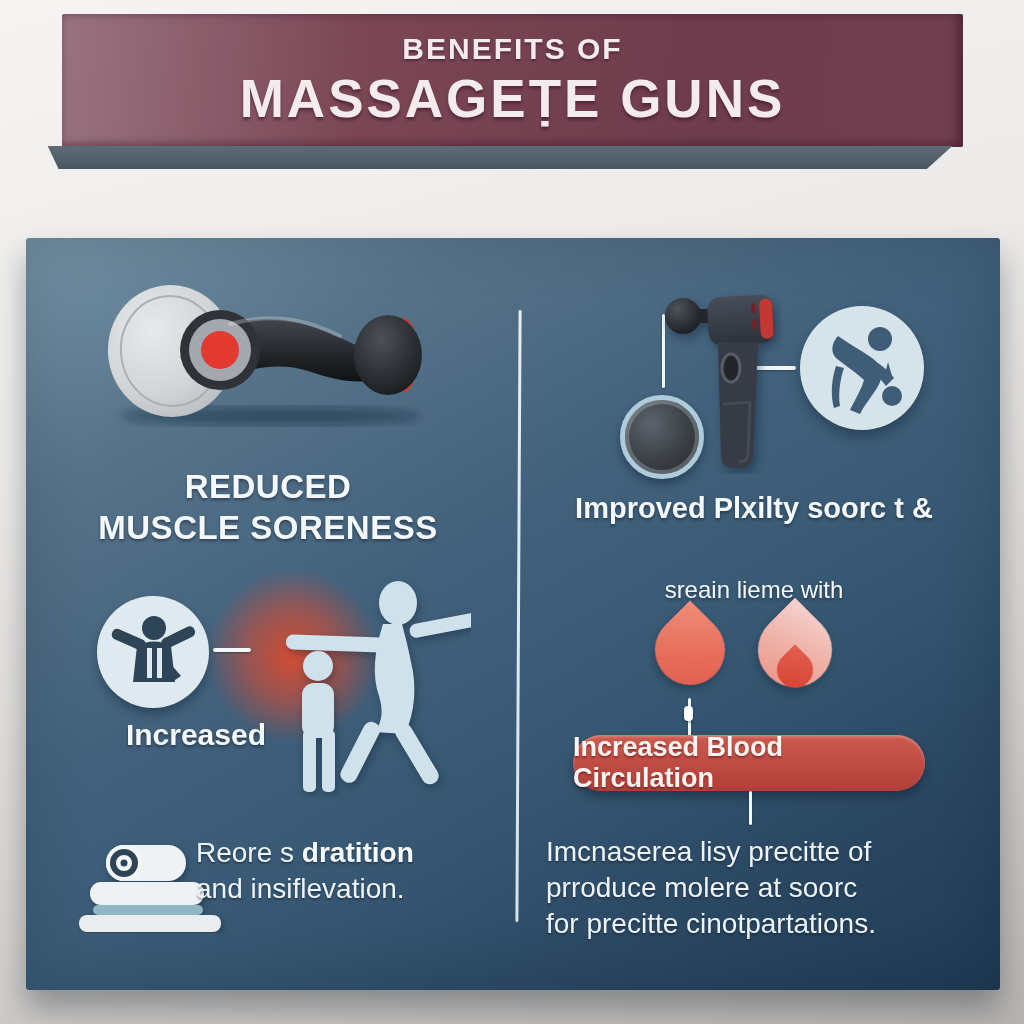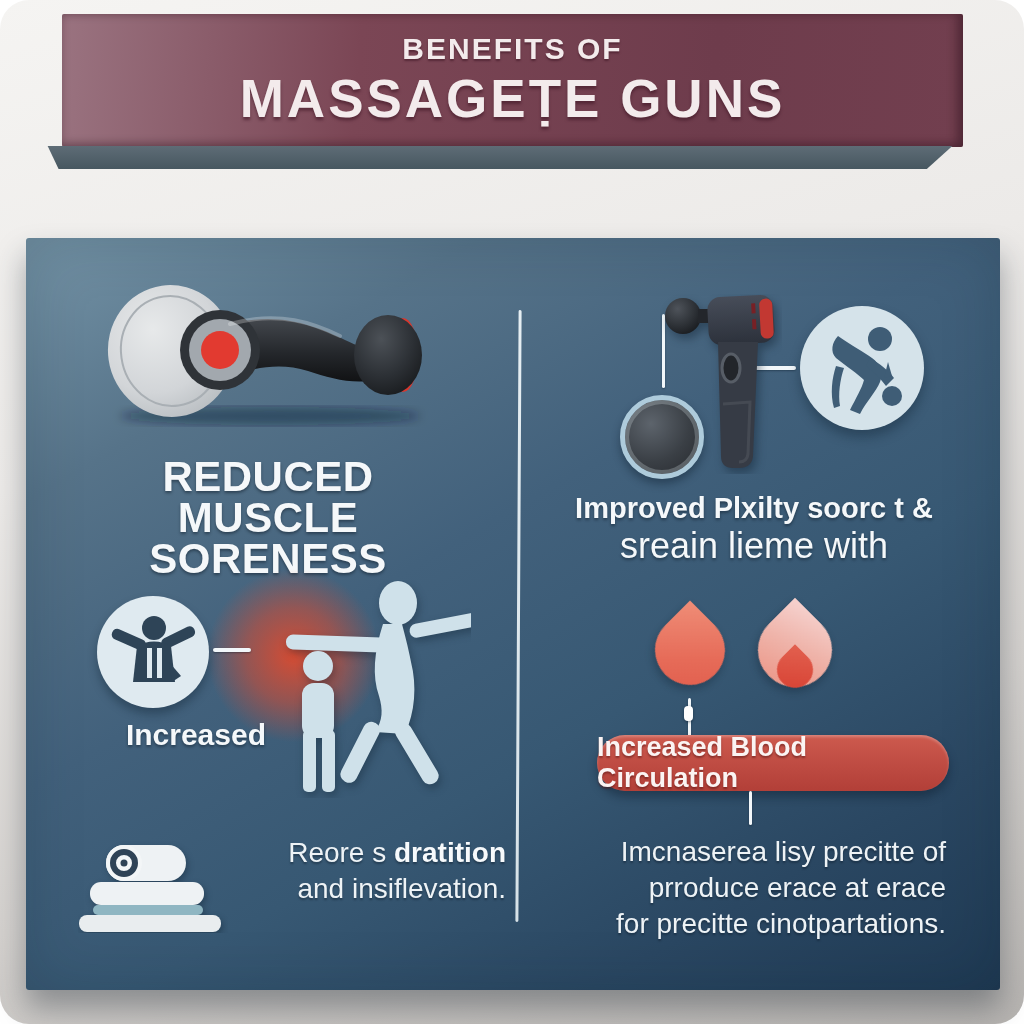--- a/index.html
+++ b/index.html
@@ -1,18 +1,18 @@
 <!DOCTYPE html>
 <html><head>
 <meta charset="utf-8">
 <style>
   html,body{margin:0;padding:0;}
   body{width:1024px;height:1024px;overflow:hidden;font-family:"Liberation Sans",sans-serif;}
   .stage{position:relative;width:1024px;height:1024px;
-         background:linear-gradient(165deg,#f5f4f2 0%,#eceae8 38%,#d4d1ce 72%,#b6b3b0 100%);border-radius:29px;}
+         background:linear-gradient(165deg,#f5f4f2 0%,#eceae8 38%,#d4d1ce 72%,#b6b3b0 100%);}
   
   .banner{position:absolute;left:62px;top:14px;width:901px;height:133px;
           background:linear-gradient(95deg,#9a7380 0%,#7b4655 33%,#6e3c4c 72%,#723f4f 100%);
           box-shadow:inset -7px 0 10px rgba(40,15,25,.35), inset 0 -4px 8px rgba(40,15,25,.25);
           border-radius:2px;text-align:center;color:#f3ebec;}
   .banner .t1{margin-top:18px;font-size:30px;font-weight:bold;letter-spacing:2px;
               text-shadow:0 2px 2px rgba(60,20,35,.55);}
   .banner .t2{margin-top:2px;font-size:53px;font-weight:bold;letter-spacing:3px;
               text-shadow:0 3px 3px rgba(60,20,35,.55);}
   .banner-shadow{position:absolute;left:44px;top:146px;width:912px;height:23px;
@@ -22,26 +22,26 @@
   .panel{position:absolute;left:26px;top:238px;width:974px;height:752px;border-radius:3px;
          background:linear-gradient(150deg,#7493a6 0%,#567389 20%,#42617c 42%,#375873 62%,#2a4762 82%,#1f3a54 100%);
          box-shadow:0 18px 30px rgba(40,50,60,.4), inset 0 0 60px rgba(10,25,40,.18);}
   .divider{position:absolute;left:491px;top:72px;width:3px;height:612px;border-radius:2px;
            background:linear-gradient(180deg,#eef5f8,#dfe9ee);opacity:.95;transform:rotate(.3deg);}
   .hline,.vline,.dash{position:absolute;background:#f2f7fa;border-radius:2px;
            box-shadow:0 1px 2px rgba(10,25,40,.4);}
   
   .heading{position:absolute;text-align:center;color:#f5f8fa;font-weight:bold;
            text-shadow:0 2px 3px rgba(8,20,32,.45);}
-  .h-left{left:42px;top:218px;width:400px;font-size:42px;line-height:41px;letter-spacing:.5px;}
+  .h-left{left:42px;top:228px;width:400px;font-size:33px;line-height:41px;letter-spacing:.5px;}
   .h-right{left:528px;top:252px;width:400px;font-size:29px;line-height:37px;}
-  .h-right .sub{font-weight:normal;font-size:36px;}
+  .h-right .sub{font-weight:normal;font-size:24px;margin-top:44px;}
   .label{position:absolute;text-align:right;color:#f5f8fa;font-weight:bold;
          font-size:30px;line-height:37px;text-shadow:0 2px 3px rgba(8,20,32,.45);}
-  .para{position:absolute;text-align:right;color:#eef3f6;font-size:28px;line-height:36px;
+  .para{position:absolute;text-align:left;color:#eef3f6;font-size:28px;line-height:36px;
         text-shadow:0 2px 2px rgba(8,20,32,.4);}
   .para b{color:#f7fafc;}
   
   .circle-icon{position:absolute;border-radius:50%;background:#dfeaf0;
                box-shadow:0 6px 10px rgba(10,25,40,.35);}
   .glow{position:absolute;left:180px;top:330px;width:175px;height:175px;border-radius:50%;
         background:radial-gradient(circle,rgba(228,74,44,.9) 0%,rgba(228,74,44,.5) 38%,rgba(228,74,44,0) 70%);}
   .drop{position:absolute;transform:rotate(45deg);border-radius:0 50% 50% 50%;
         filter:drop-shadow(2px 4px 5px rgba(10,25,40,.35));}
   .drop-left{left:629px;top:377px;width:70px;height:70px;
@@ -50,21 +50,21 @@
         background:linear-gradient(160deg,#f5cfcb 5%,#efb4aa 45%,#ec9c8e 85%);}
   .drop-flame{position:absolute;right:5px;bottom:5px;width:36px;height:36px;
         border-radius:0 50% 50% 50%;
         background:linear-gradient(140deg,#e2604f 0%,#d94738 80%);}
   .bead{position:absolute;left:658px;top:468px;width:9px;height:15px;border-radius:4px;
         background:#fff;box-shadow:0 1px 3px rgba(10,25,40,.5);}
   .pill{position:absolute;left:547px;top:497px;width:352px;height:56px;border-radius:28px;
         background:linear-gradient(180deg,#cd5a4e 0%,#b23f38 100%);
         box-shadow:0 6px 10px rgba(10,25,40,.4), inset 0 2px 3px rgba(255,255,255,.25);
         display:flex;align-items:center;justify-content:center;color:#fbf4f3;
-        font-weight:bold;font-size:27px;text-shadow:0 2px 2px rgba(80,20,20,.5);margin-left:24px;}
+        font-weight:bold;font-size:27px;text-shadow:0 2px 2px rgba(80,20,20,.5);}
   .ball-ring{position:absolute;left:594px;top:157px;width:74px;height:74px;border-radius:50%;
         border:5px solid #aecbdb;background:radial-gradient(circle at 35% 32%,#5d646c 0%,#3a3f45 55%,#26292e 100%);
         box-shadow:0 5px 9px rgba(10,25,40,.4), inset 0 0 0 4px rgba(223,234,240,.25);}
   .sports-circle{position:absolute;left:774px;top:68px;width:124px;height:124px;border-radius:50%;
         background:#d5e3ea;box-shadow:0 7px 12px rgba(10,25,40,.35);}
   svg{display:block;}
   .abs{position:absolute;}
 </style>
 </head>
 <body>
@@ -234,18 +234,18 @@
     <div class="bead"></div>
 
     <div class="pill">
       <span>Increased Blood Circulation</span>
     </div>
 
     <div class="vline" style="left:723px;top:553px;width:3px;height:34px;"></div>
 
     <div class="para" style="left:520px;top:596px;width:400px;">
       <div>Imcnaserea lisy precitte of</div>
-      <div>prroduce erace at erace</div>
+      <div>prroduce molere at soorc</div>
       <div>for precitte cinotpartations.</div>
     </div>
 
   </div>
 </div>
 
 </body></html>

